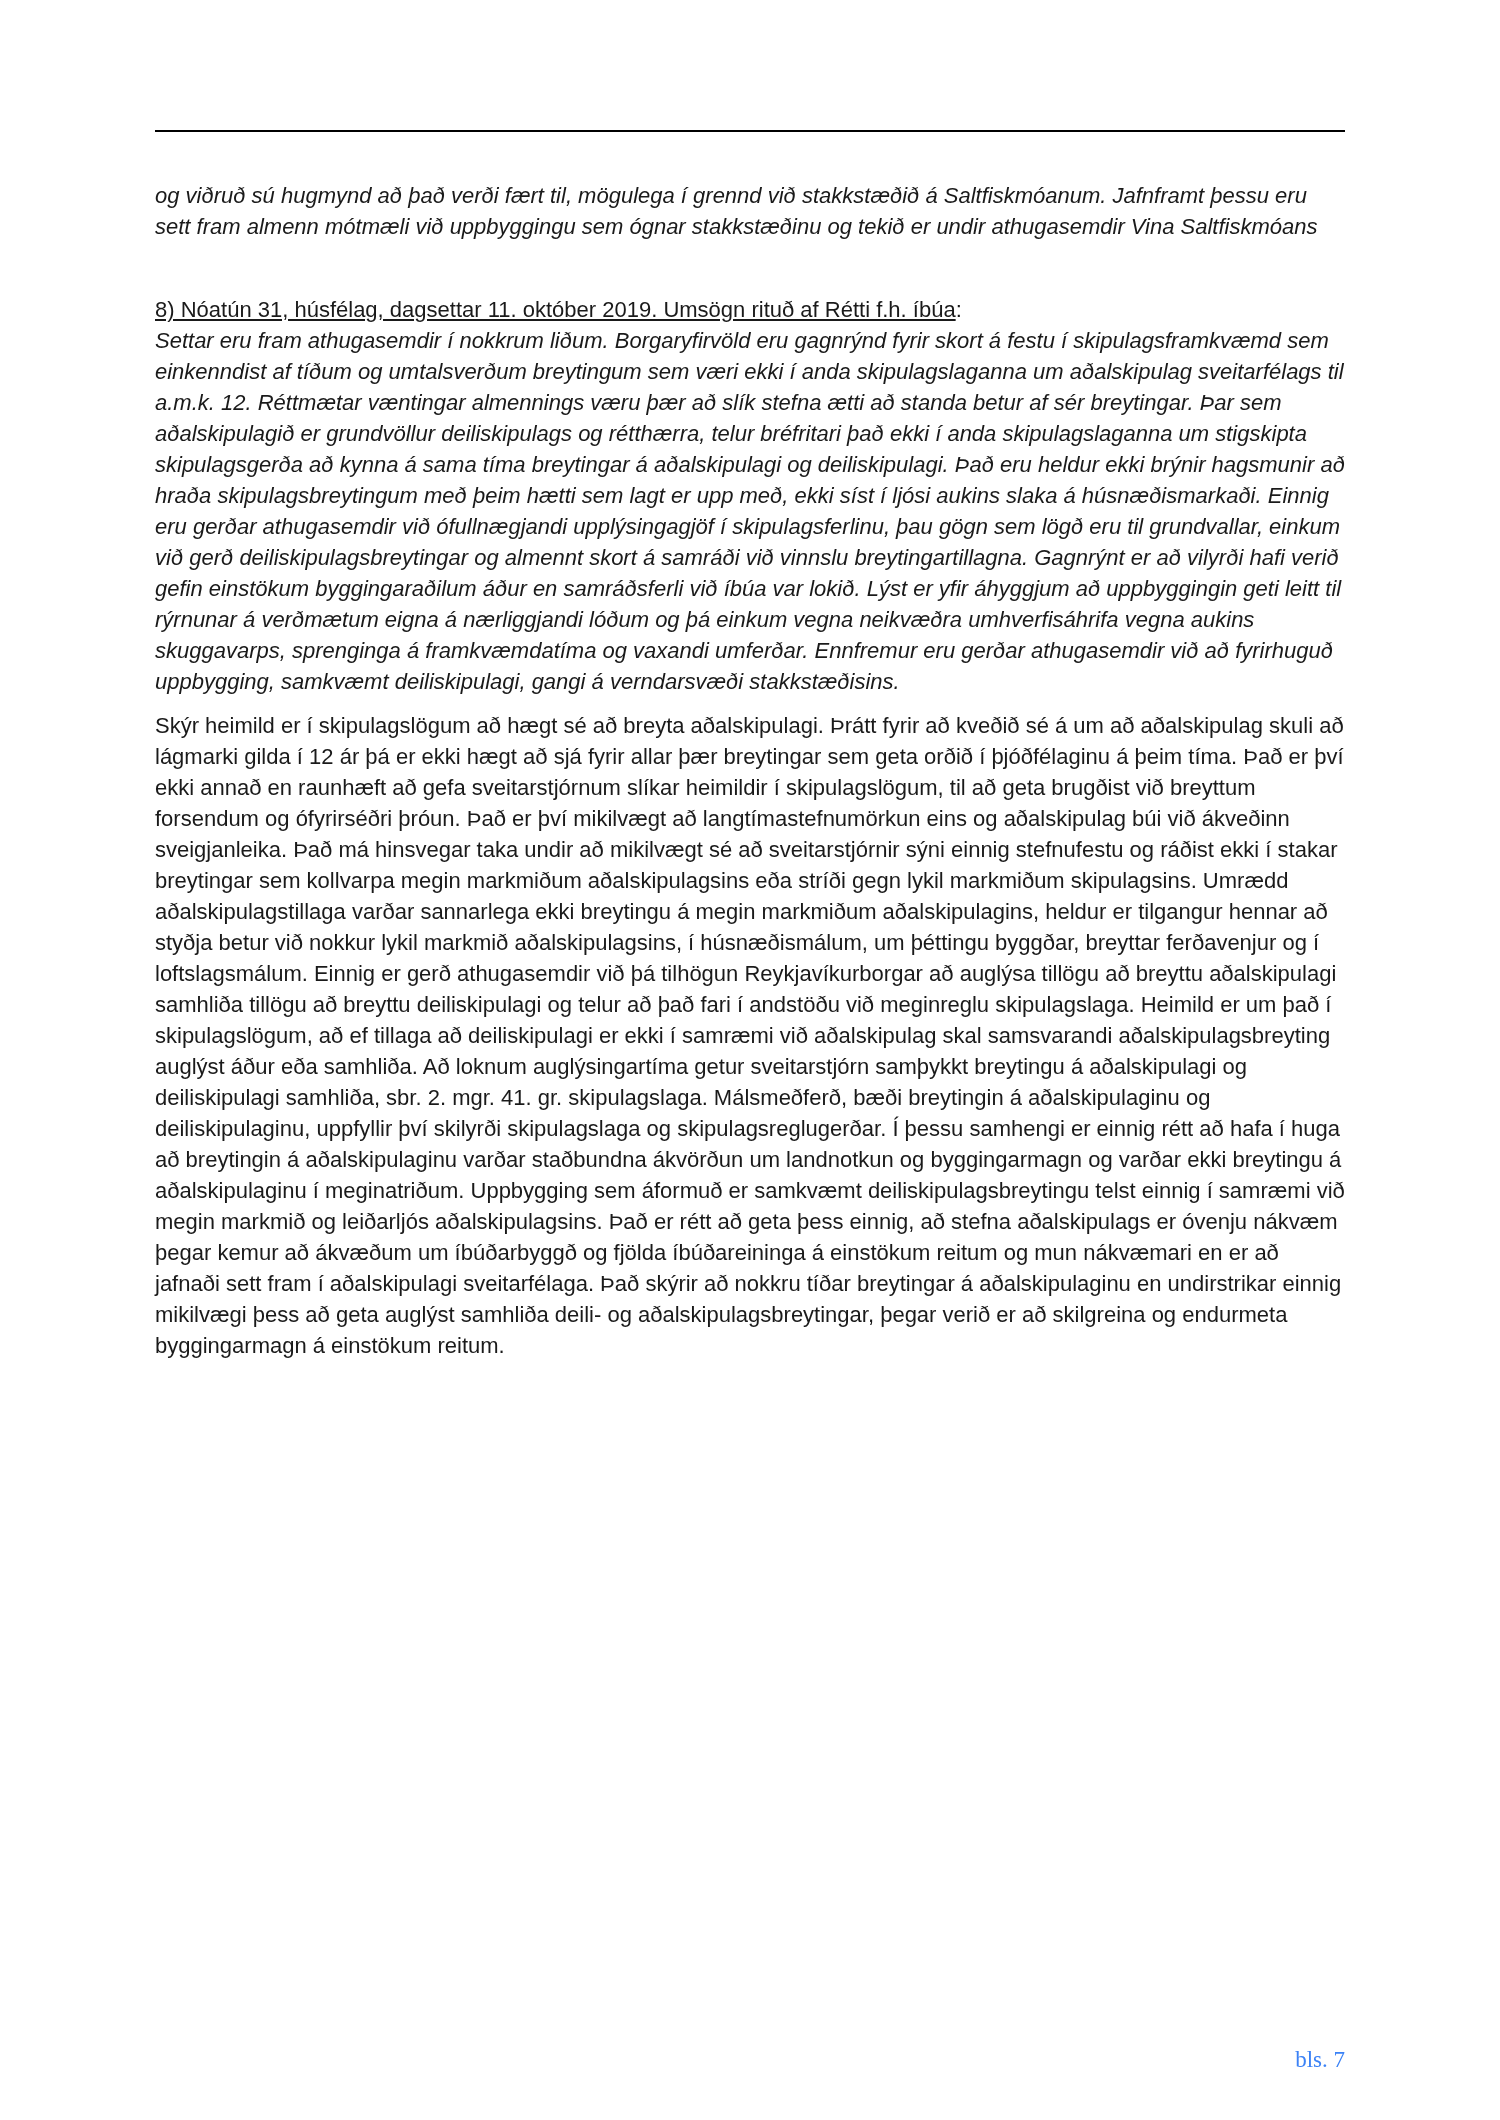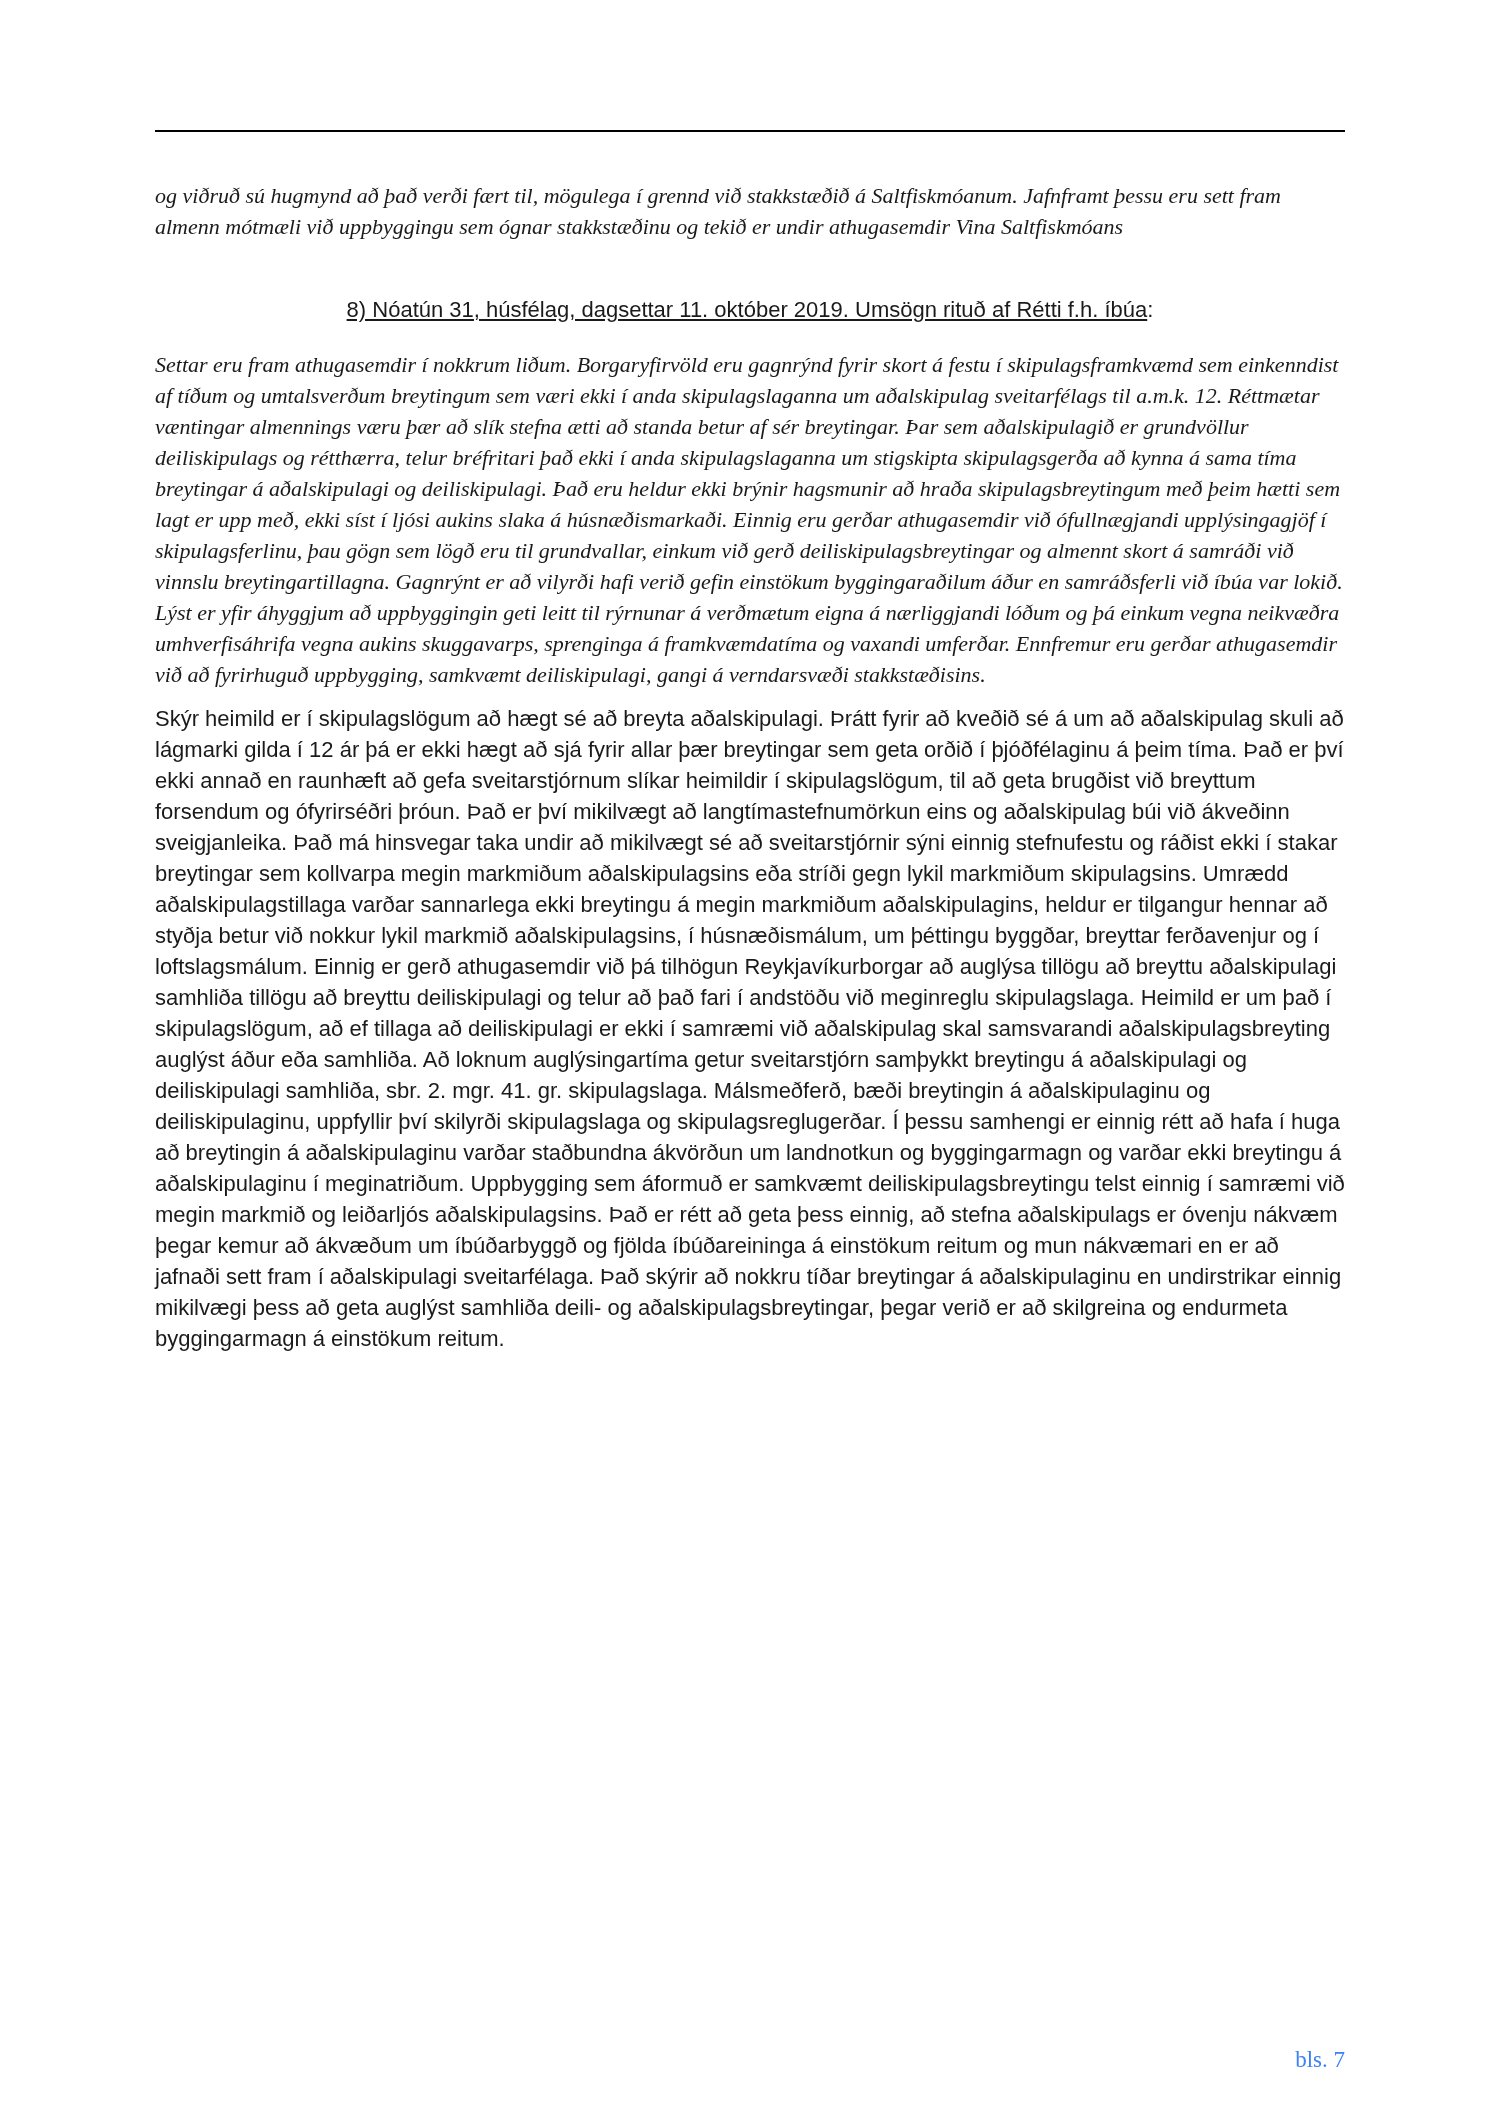--- a/index.html
+++ b/index.html
@@ -32,24 +32,24 @@
   .content {
     position: absolute;
     top: 180px;
     left: 155px;
     width: 1190px;
   }
   .para {
     margin: 0 0 13px 0;
     text-align: left;
   }
-  .italic { font-style: italic; font-family: Liberation Serif, serif; }
+  .italic { font-style: italic; }
   .bold   { font-weight: bold; }
   .label  { margin-bottom: 6px; }
-  .heading { margin-top: 52px; margin-bottom: 24px; text-align: center; }
+  .heading { margin-top: 52px; margin-bottom: 0; }
   .heading .underline { text-decoration: underline; }
   .svar2 { margin-top: 55px; }
   .footer {
     position: absolute;
     right: 155px;
     bottom: 45px;
     font-family: "Liberation Serif", serif;
     font-size: 23px;
     color: #3b82f6;
   }

